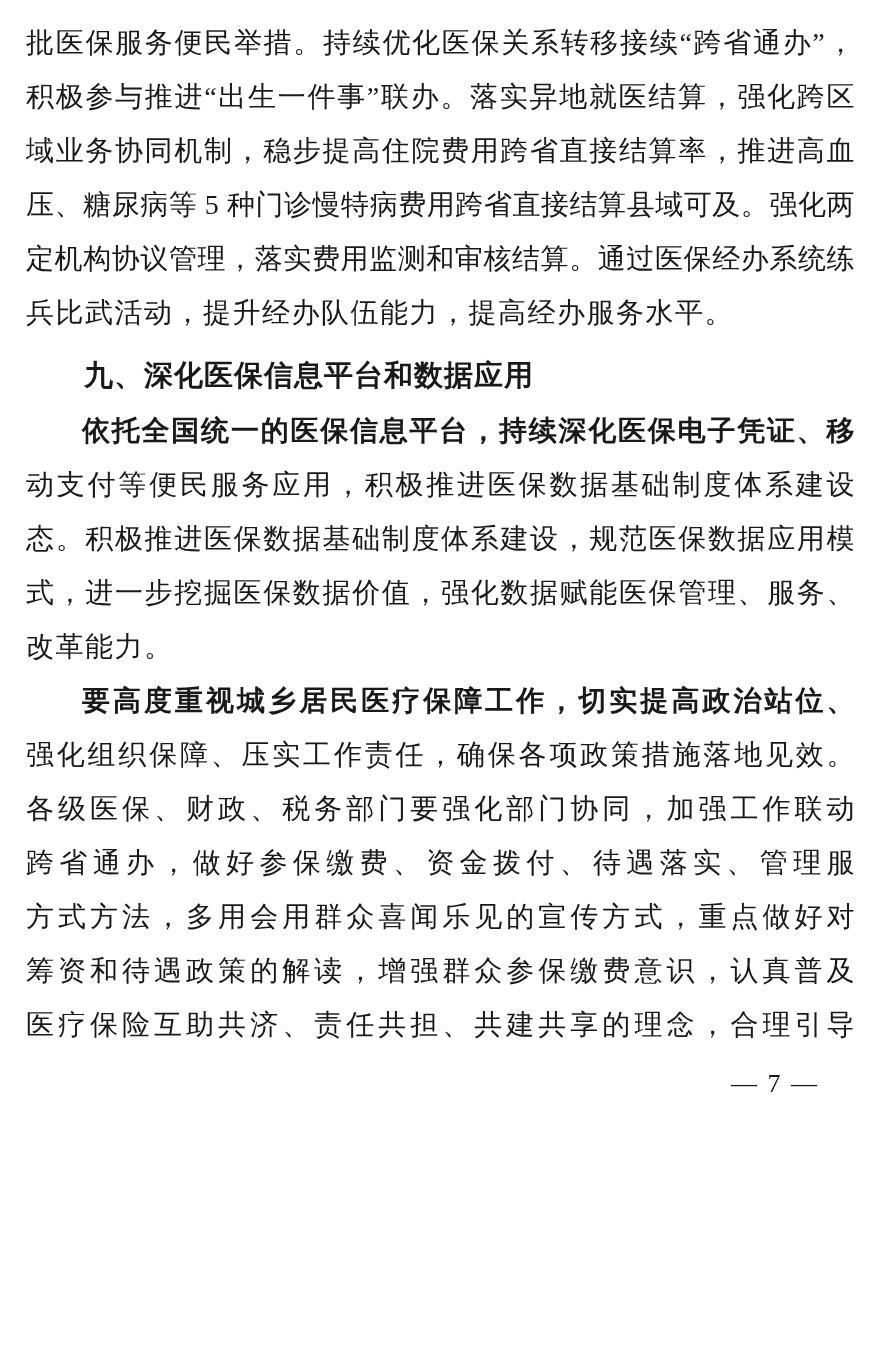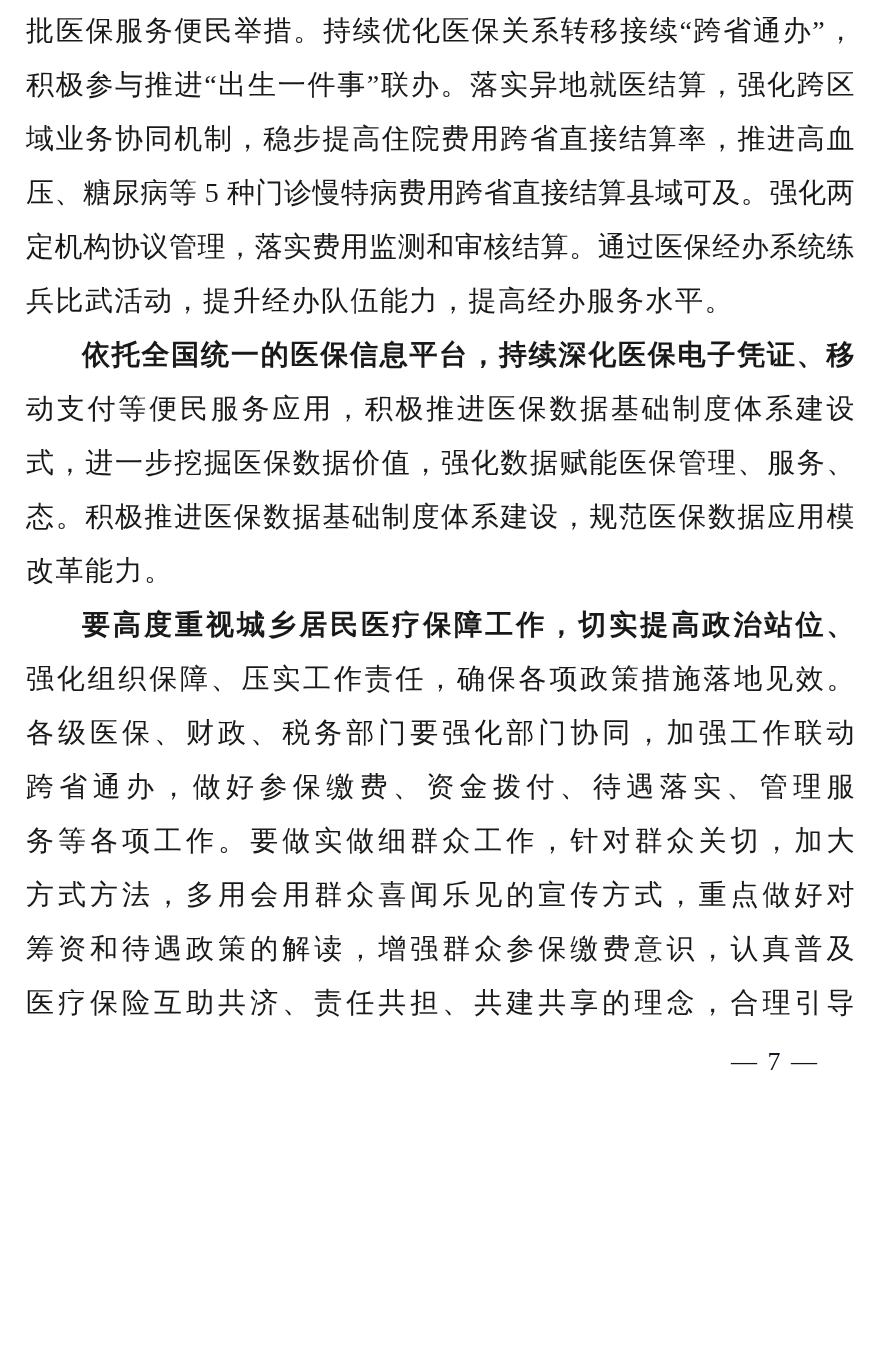--- a/index.html
+++ b/index.html
@@ -8,21 +8,21 @@
     background: #ffffff;
   }
   .page {
     position: relative;
     box-sizing: border-box;
     width: 881px;
     height: 1347px;
     background: #ffffff;
     color: #191919;
     font-family: "Liberation Serif", "DejaVu Serif", serif;
-    padding: 4px 26px 0 26px;
+    padding: 16px 26px 0 26px;
     overflow: hidden;
   }
   .line {
     font-size: 28px;
     height: 54px;
     line-height: 54px;
     text-align: justify;
     text-align-last: justify;
     letter-spacing: 0.5px;
   }
@@ -60,27 +60,27 @@
 </head>
 <body>
 
 <div class="page">
   <div class="line">批医保服务便民举措。持续优化医保关系转移接续“跨省通办”，</div>
   <div class="line">积极参与推进“出生一件事”联办。落实异地就医结算，强化跨区</div>
   <div class="line">域业务协同机制，稳步提高住院费用跨省直接结算率，推进高血</div>
   <div class="line">压、糖尿病等 5 种门诊慢特病费用跨省直接结算县域可及。强化两</div>
   <div class="line">定机构协议管理，落实费用监测和审核结算。通过医保经办系统练</div>
   <div class="line end">兵比武活动，提升经办队伍能力，提高经办服务水平。</div>
+  <div class="heading">九、深化医保信息平台和数据应用</div>
   <div class="line indent">依托全国统一的医保信息平台，持续深化医保电子凭证、移</div>
   <div class="line">动支付等便民服务应用，积极推进医保数据基础制度体系建设</div>
+  <div class="line">态。积极推进医保数据基础制度体系建设，规范医保数据应用模</div>
   <div class="line">式，进一步挖掘医保数据价值，强化数据赋能医保管理、服务、</div>
-  <div class="line">态。积极推进医保数据基础制度体系建设，规范医保数据应用模</div>
   <div class="line end">改革能力。</div>
   <div class="line indent">要高度重视城乡居民医疗保障工作，切实提高政治站位、</div>
   <div class="line">强化组织保障、压实工作责任，确保各项政策措施落地见效。</div>
   <div class="line">各级医保、财政、税务部门要强化部门协同，加强工作联动</div>
   <div class="line">跨省通办，做好参保缴费、资金拨付、待遇落实、管理服</div>
-  <div class="line">务等各项工作。要做实做细群众工作，针对群众关切，加大</div>
   <div class="line">方式方法，多用会用群众喜闻乐见的宣传方式，重点做好对</div>
   <div class="line">筹资和待遇政策的解读，增强群众参保缴费意识，认真普及</div>
   <div class="line">医疗保险互助共济、责任共担、共建共享的理念，合理引导</div>
   <div class="footer">— 7 —</div>
 </div>
 
 </body></html>

